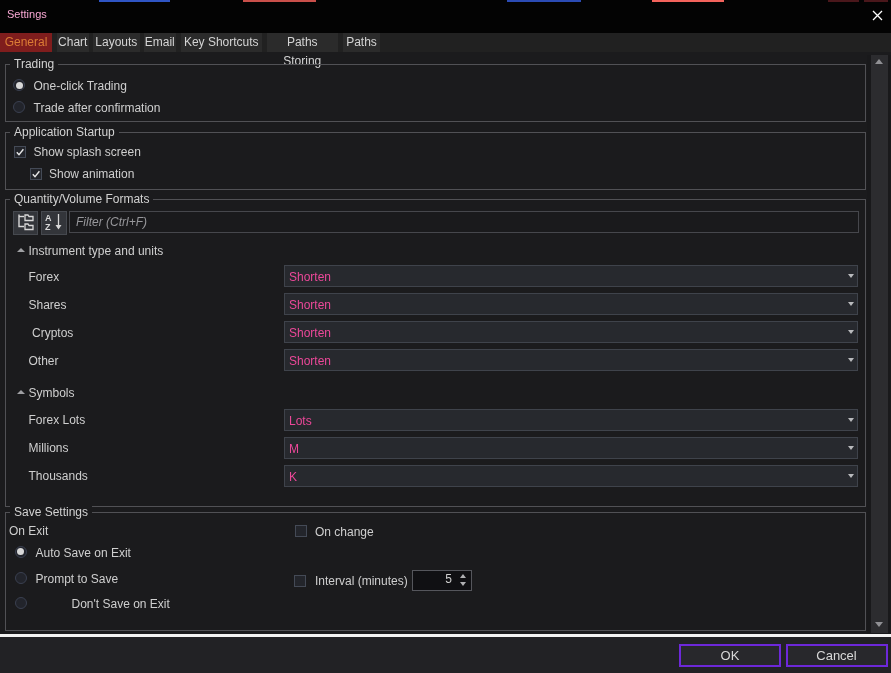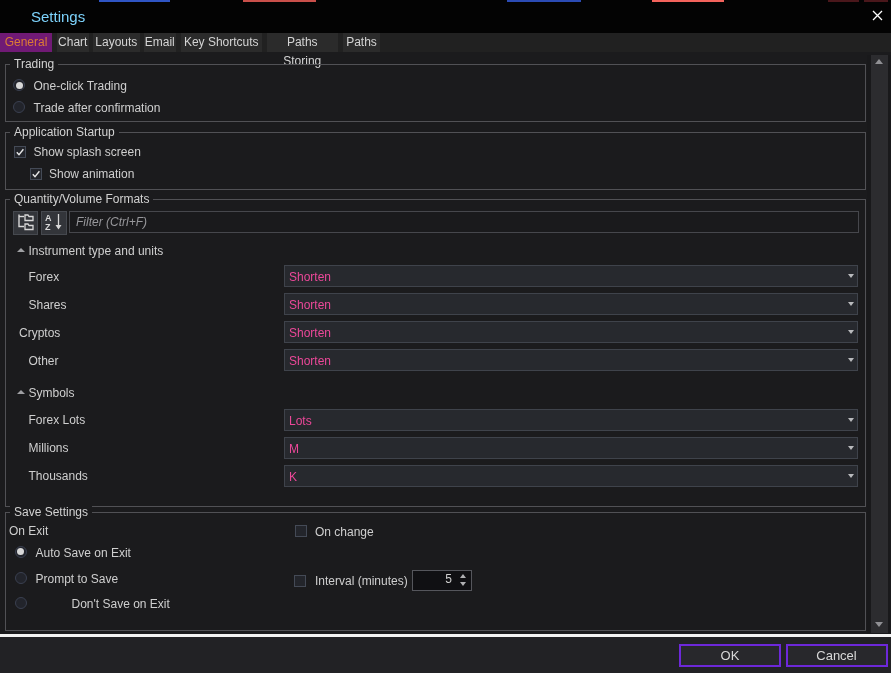--- a/index.html
+++ b/index.html
@@ -22,28 +22,28 @@
 <body>
 
 <div class="abs" style="left:0;top:0;width:891px;height:28px;background:#030303;"></div>
 
 <div class="abs" style="left:99px;top:0;width:71px;height:2px;background:#2f55c4;"></div>
 <div class="abs" style="left:243px;top:0;width:73px;height:2px;background:#c94f4a;"></div>
 <div class="abs" style="left:507px;top:0;width:74px;height:2px;background:#2b4bb4;"></div>
 <div class="abs" style="left:652px;top:0;width:72px;height:2px;background:#f4635c;"></div>
 <div class="abs" style="left:828px;top:0;width:31px;height:1.5px;background:#4a171b;"></div>
 <div class="abs" style="left:864px;top:0;width:24px;height:1.5px;background:#4a171b;"></div>
-<div class="abs" style="left:7px;top:8px;font-size:15px;color:#7dd3fc;margin-left:24px;">Settings</div>
+<div class="abs" style="left:7px;top:8px;font-size:11px;color:#f9a8d4;">Settings</div>
 <svg class="abs" style="left:872px;top:10px;" width="11" height="11" viewBox="0 0 11 11">
     <path d="M1,1 L10,10 M10,1 L1,10" stroke="#ffffff" stroke-width="1.3"></path>
   </svg>
 
 <div class="abs" style="left:0;top:28px;width:891px;height:4.5px;background:#030303;"></div>
 <div class="abs" style="left:0;top:32.5px;width:891px;height:19px;background:#212121;"></div>
-<div class="tab" style="left:0;width:52px;background:#701a75;color:#db7c35;">General</div>
+<div class="tab" style="left:0;width:52px;background:#7f1d1d;color:#db7c35;">General</div>
 <div class="tab" style="left:56.5px;width:32.5px;">Chart</div>
 <div class="tab" style="left:92.7px;width:47.3px;">Layouts</div>
 <div class="tab" style="left:144px;width:31.5px;">Email</div>
 <div class="tab" style="left:181px;width:80.5px;">Key Shortcuts</div>
 <div class="tab" style="left:266.5px;width:71.5px;">Paths Storing</div>
 <div class="tab" style="left:343px;width:37px;text-align:center;">Paths</div>
 
 <div class="group" style="top:64px;height:56px;"></div>
 <div class="legend" style="left:10px;top:57px;">Trading</div>
 <div class="radio" style="left:13.3px;top:79.3px;">
@@ -92,21 +92,21 @@
 <div class="lbl" style="left:28.5px;top:270px;">Forex</div>
 <div class="combo" style="top:265px;">
     <div class="tx">Shorten</div>
     <div class="car"></div>
   </div>
 <div class="lbl" style="left:28.5px;top:298px;">Shares</div>
 <div class="combo" style="top:293px;">
     <div class="tx">Shorten</div>
     <div class="car"></div>
   </div>
-<div class="lbl" style="left:19px;top:326px;text-align:center;">Cryptos</div>
+<div class="lbl" style="left:32px;top:326px;text-align:center;">Cryptos</div>
 <div class="combo" style="top:321px;">
     <div class="tx">Shorten</div>
     <div class="car"></div>
   </div>
 <div class="lbl" style="left:28.5px;top:354px;">Other</div>
 <div class="combo" style="top:349px;">
     <div class="tx">Shorten</div>
     <div class="car"></div>
   </div>
 

